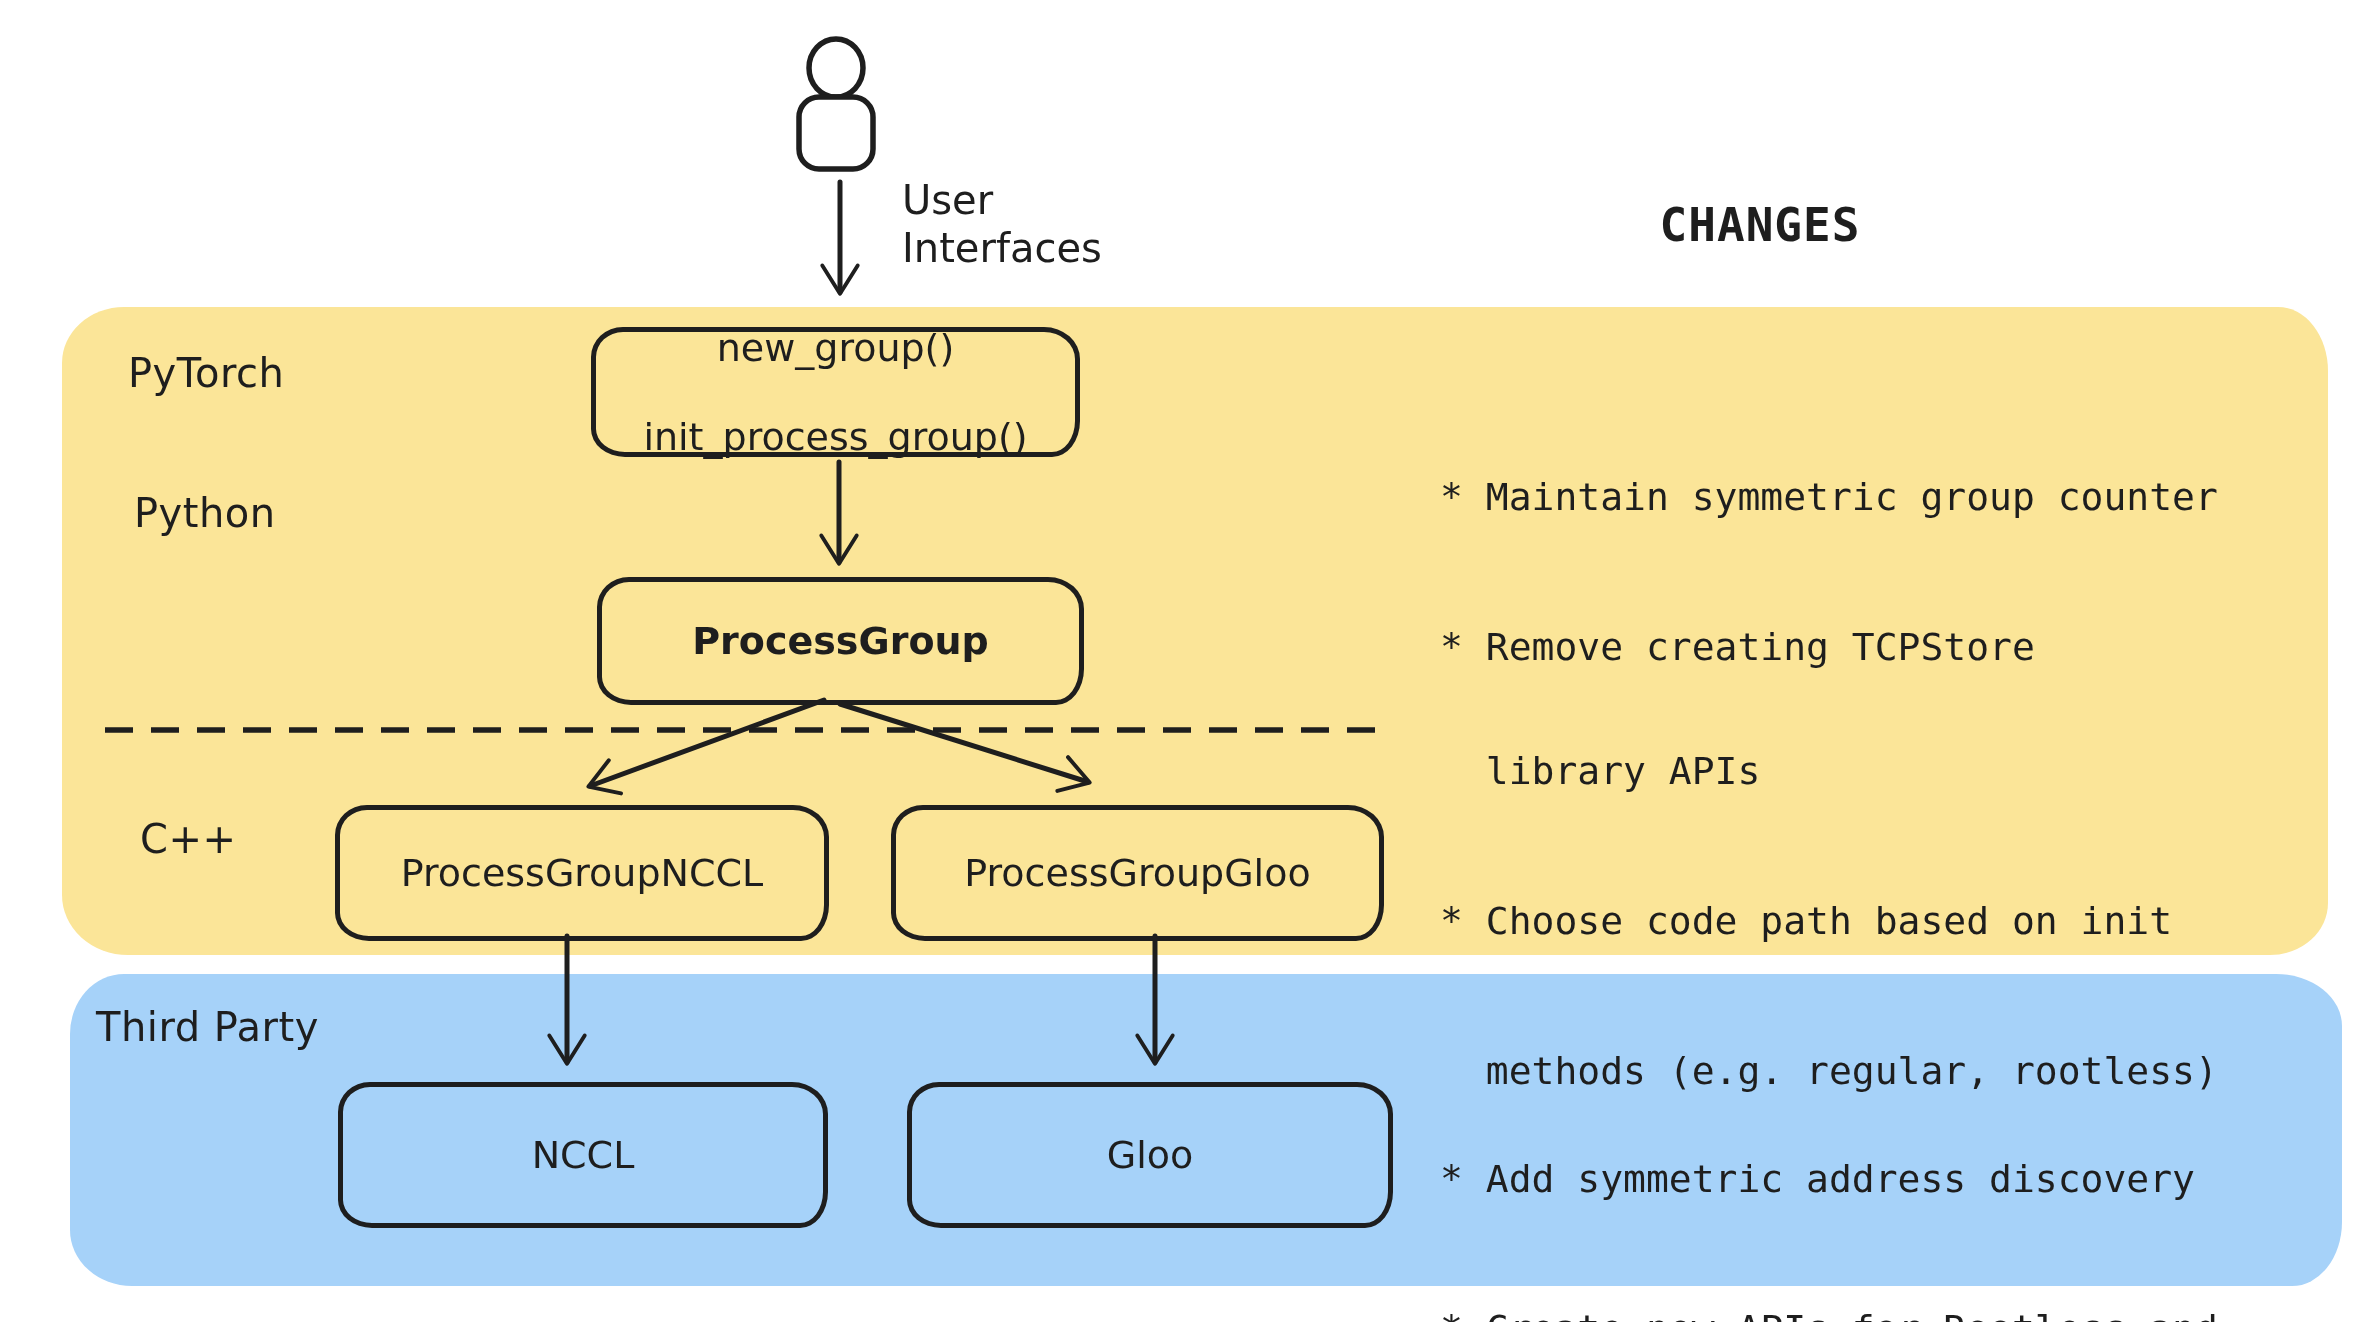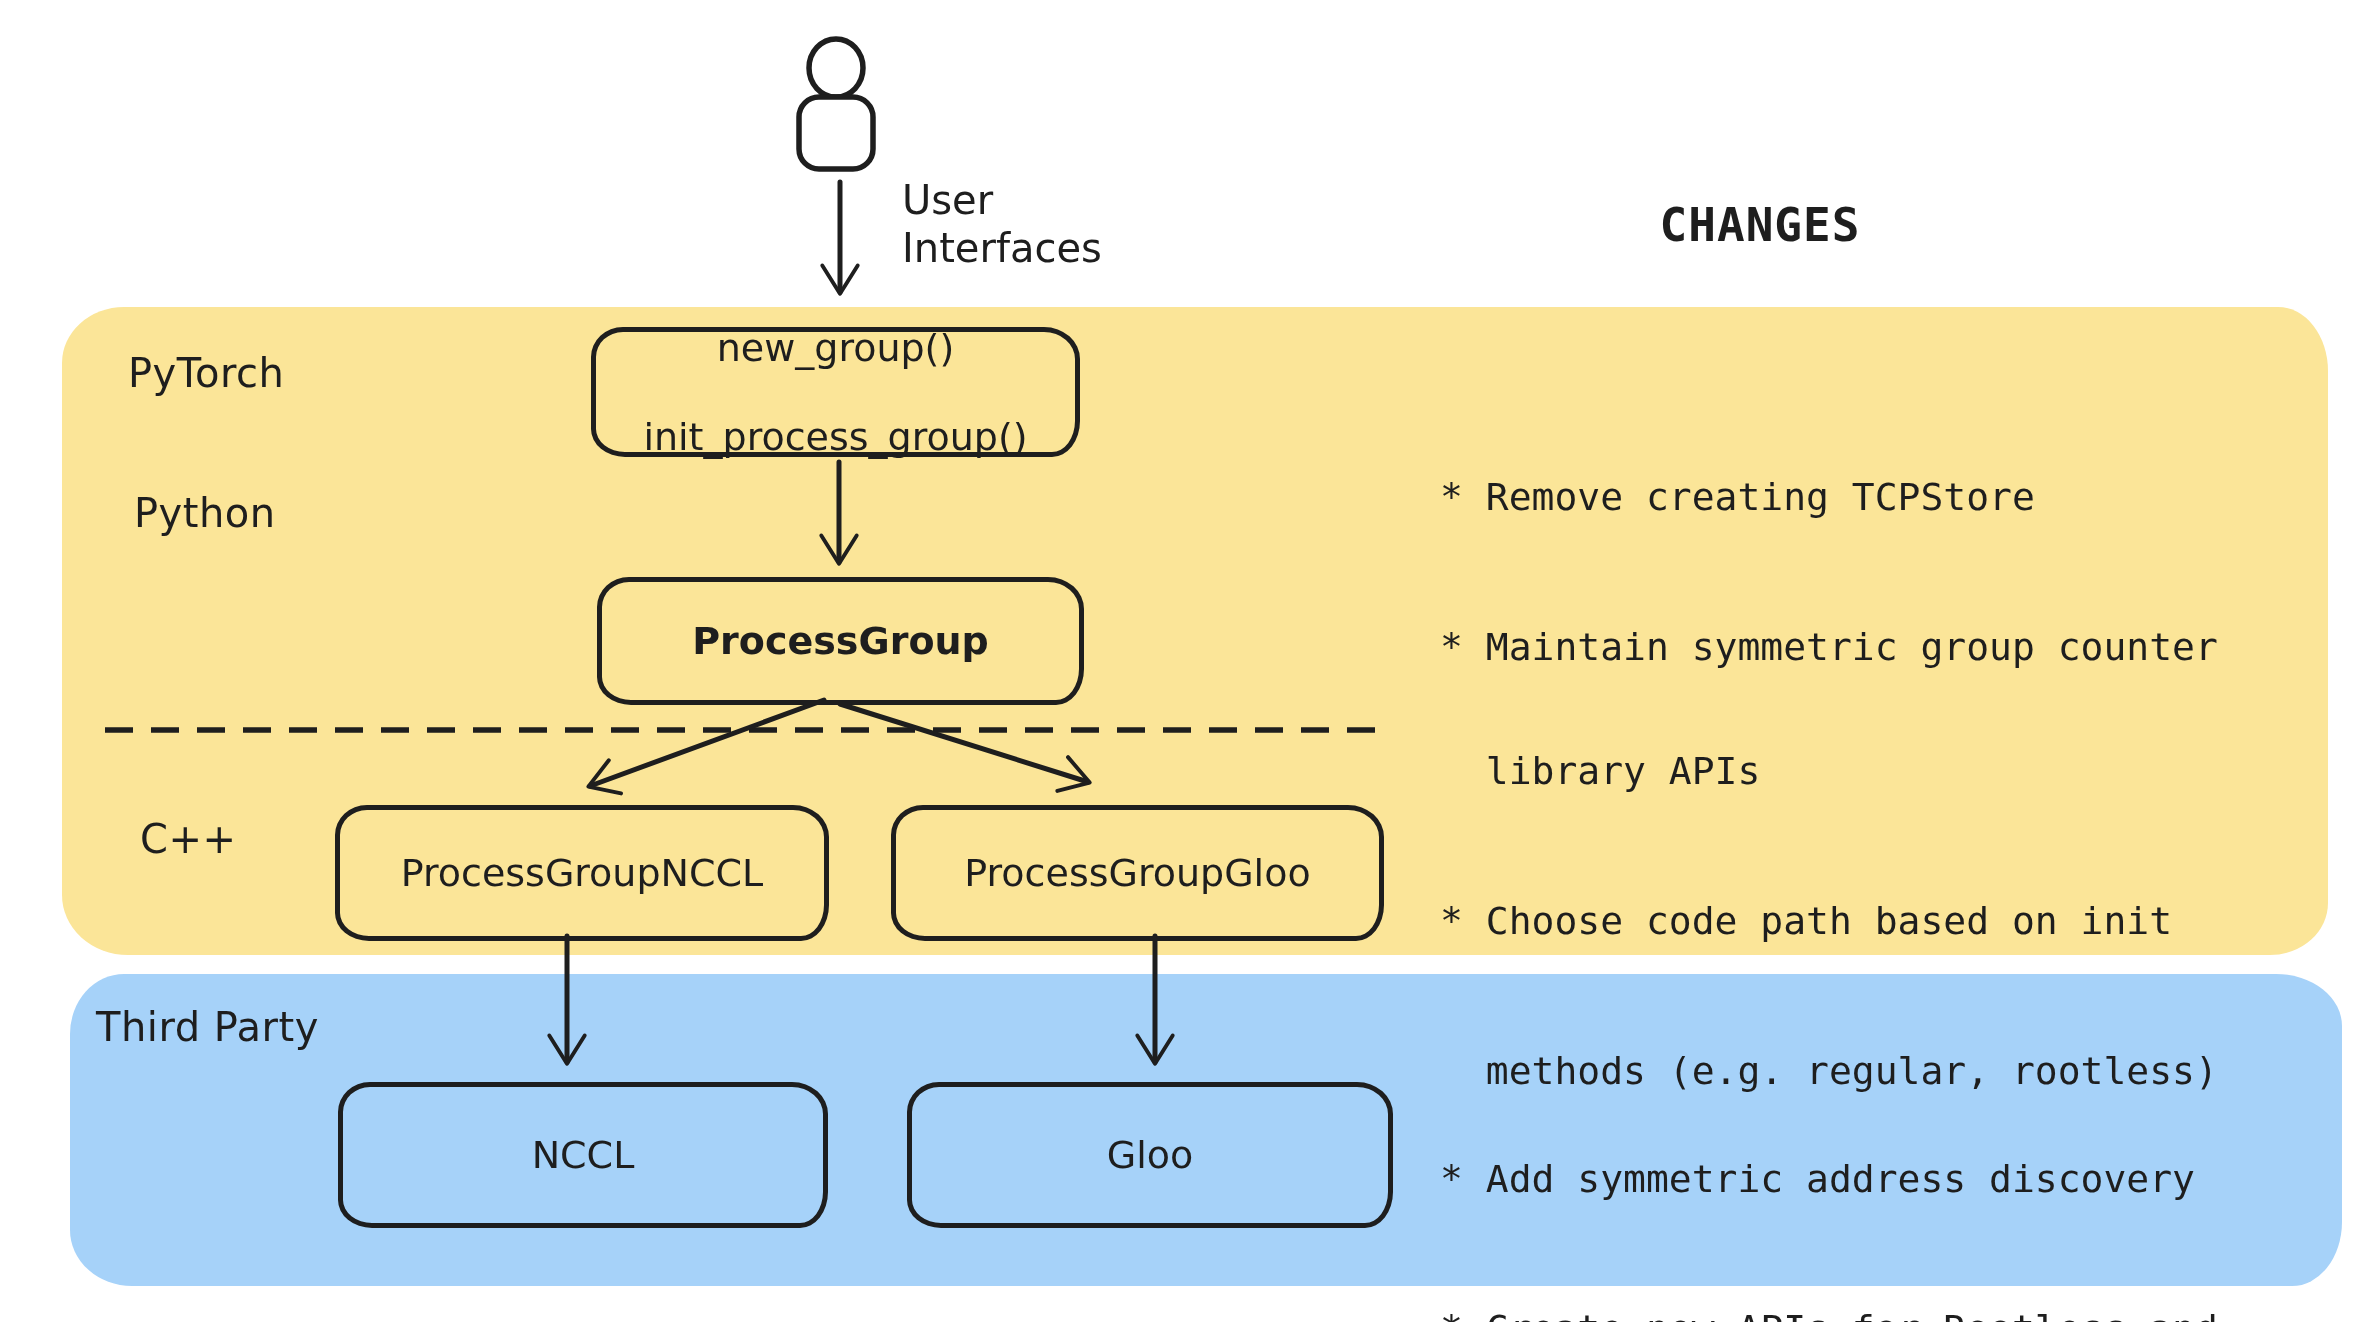--- a/index.html
+++ b/index.html
@@ -156,22 +156,22 @@
 
   <div class="node" id="nccl-box">
     <div>NCCL</div>
   </div>
 
   <div class="node" id="gloo-box">
     <div>Gloo</div>
   </div>
 
   <div class="notes" id="notes-pytorch">
+    <div>* Maintain symmetric group counter</div>
     <div>* Remove creating TCPStore</div>
-    <div>* Maintain symmetric group counter</div>
   </div>
 
   <div class="notes" id="notes-cpp">
     <div>  library APIs</div>
     <div>* Choose code path based on init</div>
     <div>  methods (e.g. regular, rootless)</div>
     
     
   </div>
 

